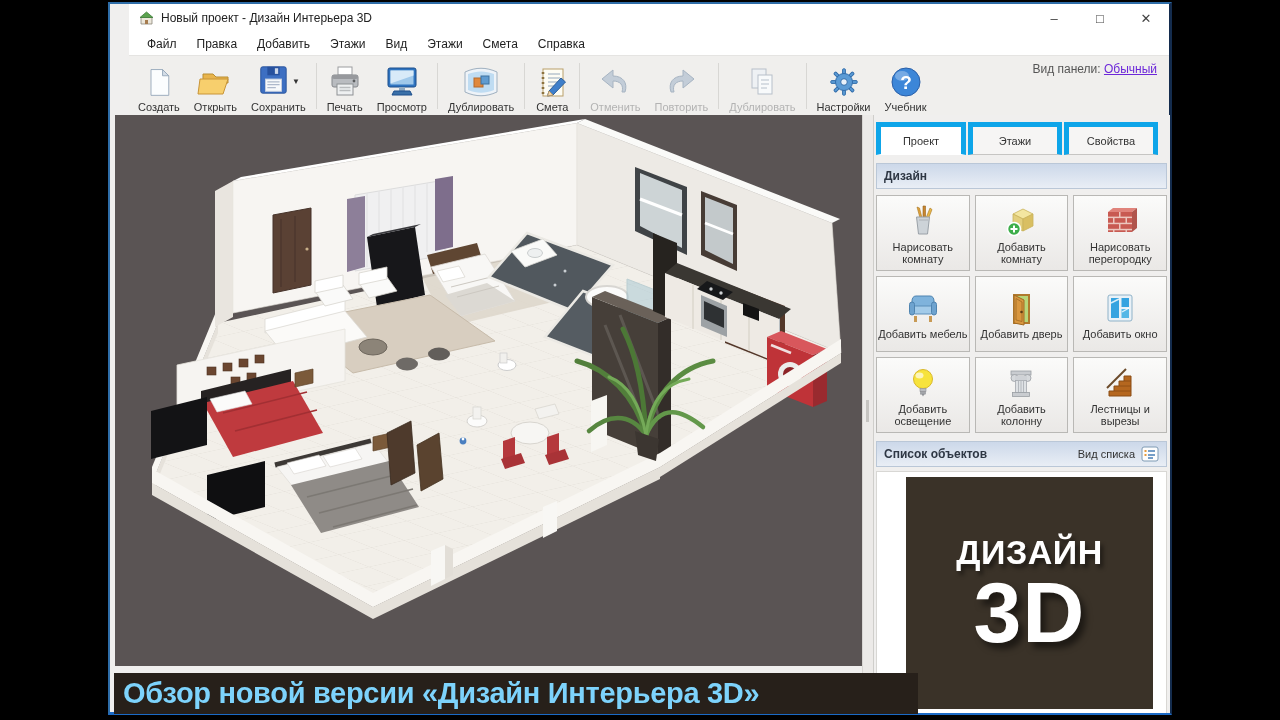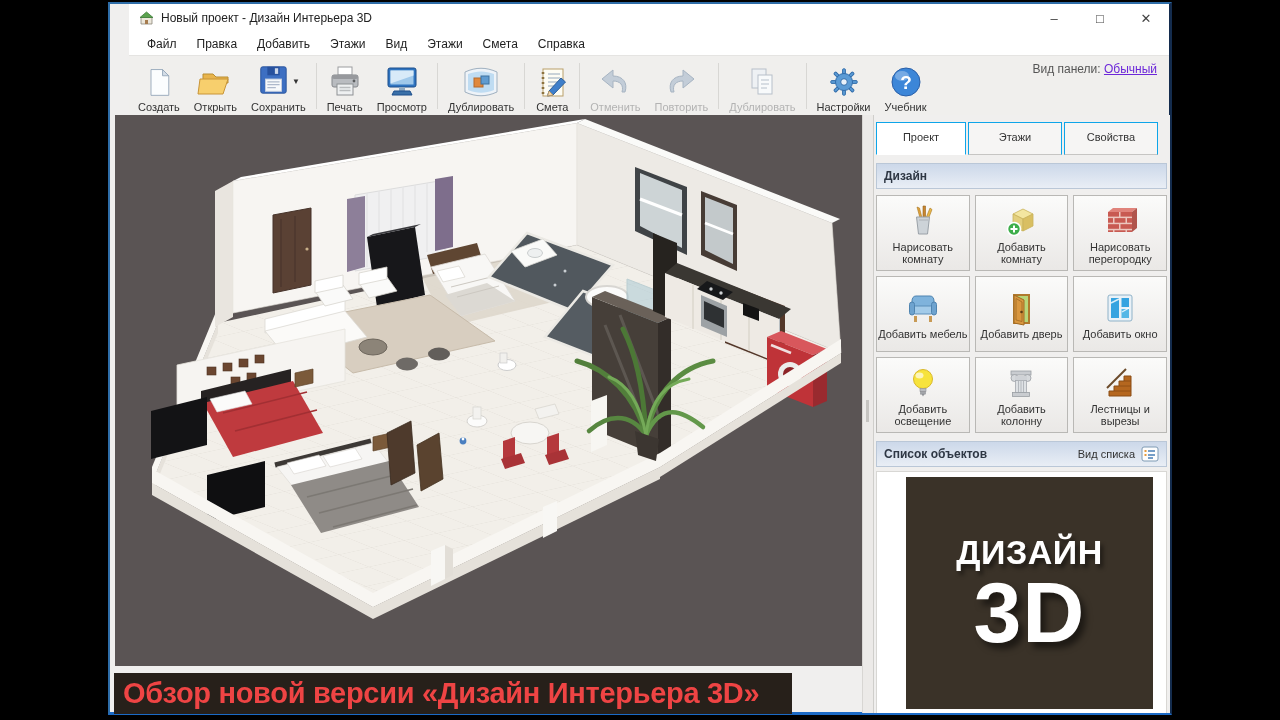--- a/index.html
+++ b/index.html
@@ -27,42 +27,42 @@
   .panelview{position:absolute;right:12px;top:6px;font-size:12px;color:#555;}
   .panelview .pv-link{color:#6d28d9;text-decoration:underline;}
   
   .canvas{position:absolute;left:5px;top:111px;width:747px;height:551px;background:#5a5454;}
   .scene{display:block;width:100%;height:100%;}
   .splitter{position:absolute;left:752px;top:111px;width:10px;height:598px;background:#eceae8;
             border-left:1px solid #d8d6d3;border-right:1px solid #cfcecb;}
   .grip{position:absolute;left:3px;top:285px;width:3px;height:22px;background:#c6c4c1;}
   .sidepanel{position:absolute;left:764px;top:111px;width:296px;height:598px;background:#f0efee;overflow:hidden;}
   .tabs{display:flex;padding:7px 4px 0 2px;height:40px;box-sizing:border-box;}
-  .tab{width:94px;font-size:11px;color:#333;background:#f6f5f4;border:1px solid #0ea5e9;border-bottom:1px solid #c6c5c3;
+  .tab{width:94px;font-size:11px;color:#333;background:#f6f5f4;border:5px solid #0ea5e9;border-bottom:1px solid #c6c5c3;
        padding:8px 0 7px;text-align:center;margin-right:2px;box-sizing:border-box;}
   .tab.active{background:#fff;border-bottom:1px solid #fff;width:90px;position:relative;top:0;}
   .sectionhead{height:26px;margin:8px 3px 0 2px;background:linear-gradient(#ccd8e9,#e9eef5);
                border:1px solid #bac7d7;display:flex;align-items:center;justify-content:space-between;
                padding:0 7px;font-size:12px;color:#2e3744;box-sizing:border-box;}
   .sectionhead .head-title{font-weight:bold;}
   .viewlist{display:flex;align-items:center;font-weight:normal;font-size:11px;color:#333;}
   .viewlist svg{margin-left:6px;}
   .grid{margin:6px 3px 0 2px;display:grid;grid-template-columns:repeat(3,1fr);gap:5px;}
   .gbtn{height:76px;background:linear-gradient(#fbfbfa,#eae8e6);border:1px solid #b9b8b5;
         display:flex;flex-direction:column;align-items:center;justify-content:center;text-align:center;
         font-size:11px;color:#333;line-height:1.12;padding:1px;box-sizing:border-box;}
   .gicon{height:40px;display:flex;align-items:center;justify-content:center;}
   .glabel{white-space:pre-line;}
   .logopanel{margin:4px 3px 0 2px;background:#fff;border:1px solid #d8d7d4;height:244px;position:relative;box-sizing:border-box;}
   .logo{position:absolute;left:29px;top:5px;width:247px;height:232px;background:#3a3228;color:#fff;
         display:flex;flex-direction:column;align-items:center;justify-content:center;font-weight:bold;}
   .logo-l1{font-size:34px;letter-spacing:.5px;text-shadow:3px 4px 4px rgba(0,0,0,.45);}
   .logo-l2{font-size:34px;letter-spacing:.5px;text-shadow:3px 4px 4px rgba(0,0,0,.45);}
   .logo-l3{font-size:86px;line-height:.95;letter-spacing:1px;text-shadow:5px 6px 6px rgba(0,0,0,.5);}
-  .caption{position:absolute;left:4px;top:669px;width:678px;height:41px;background:#27201a;color:#ef4444;
+  .caption{position:absolute;left:4px;top:669px;width:804px;height:41px;background:#27201a;color:#7dd3fc;
            font-size:29px;font-weight:600;display:flex;align-items:center;padding-left:9px;box-sizing:border-box;
            white-space:nowrap;z-index:5;letter-spacing:-0.3px;}
 </style>
 </head>
 <body>
 
 <div class="stage">
   <div class="window">
 
     <div class="titlebar">

